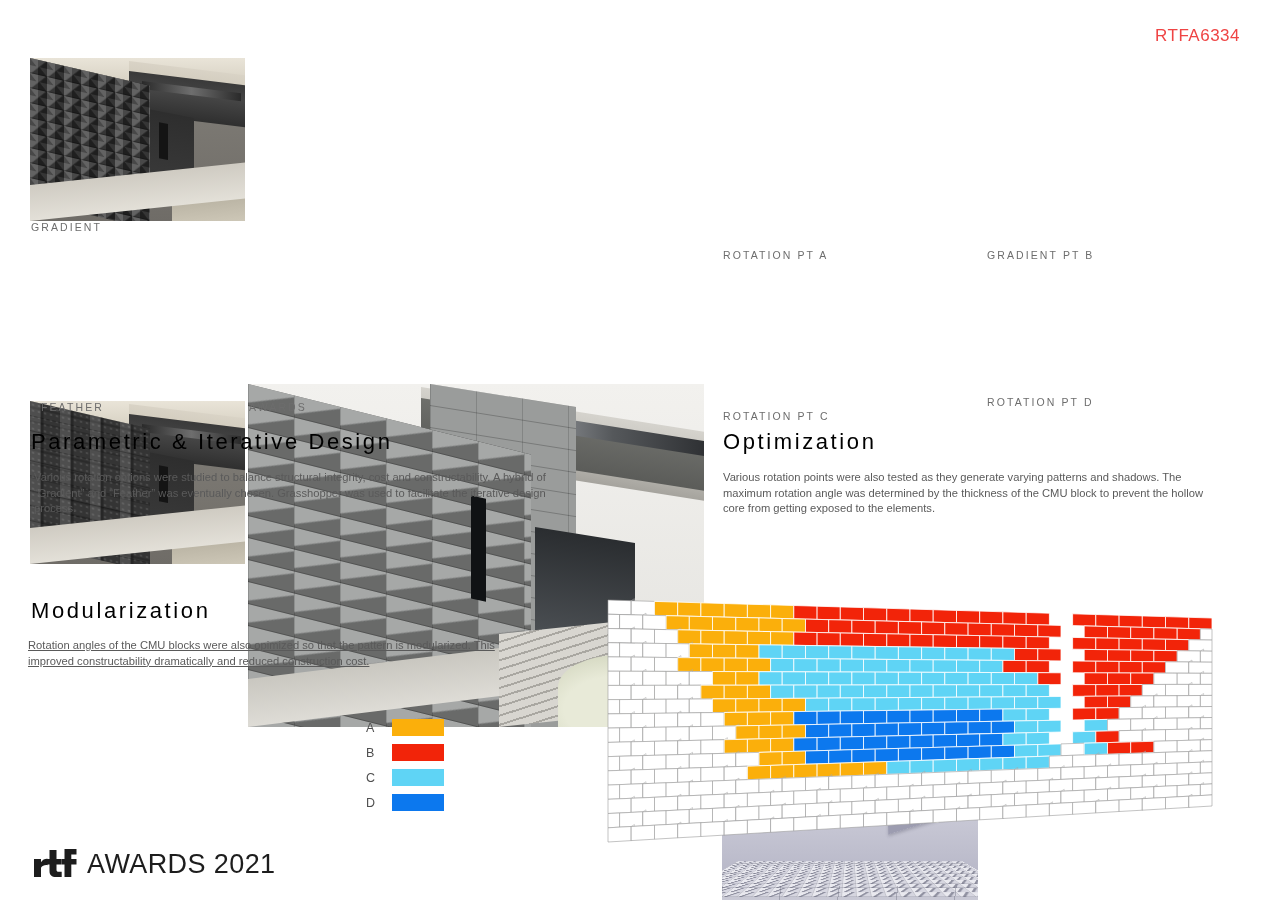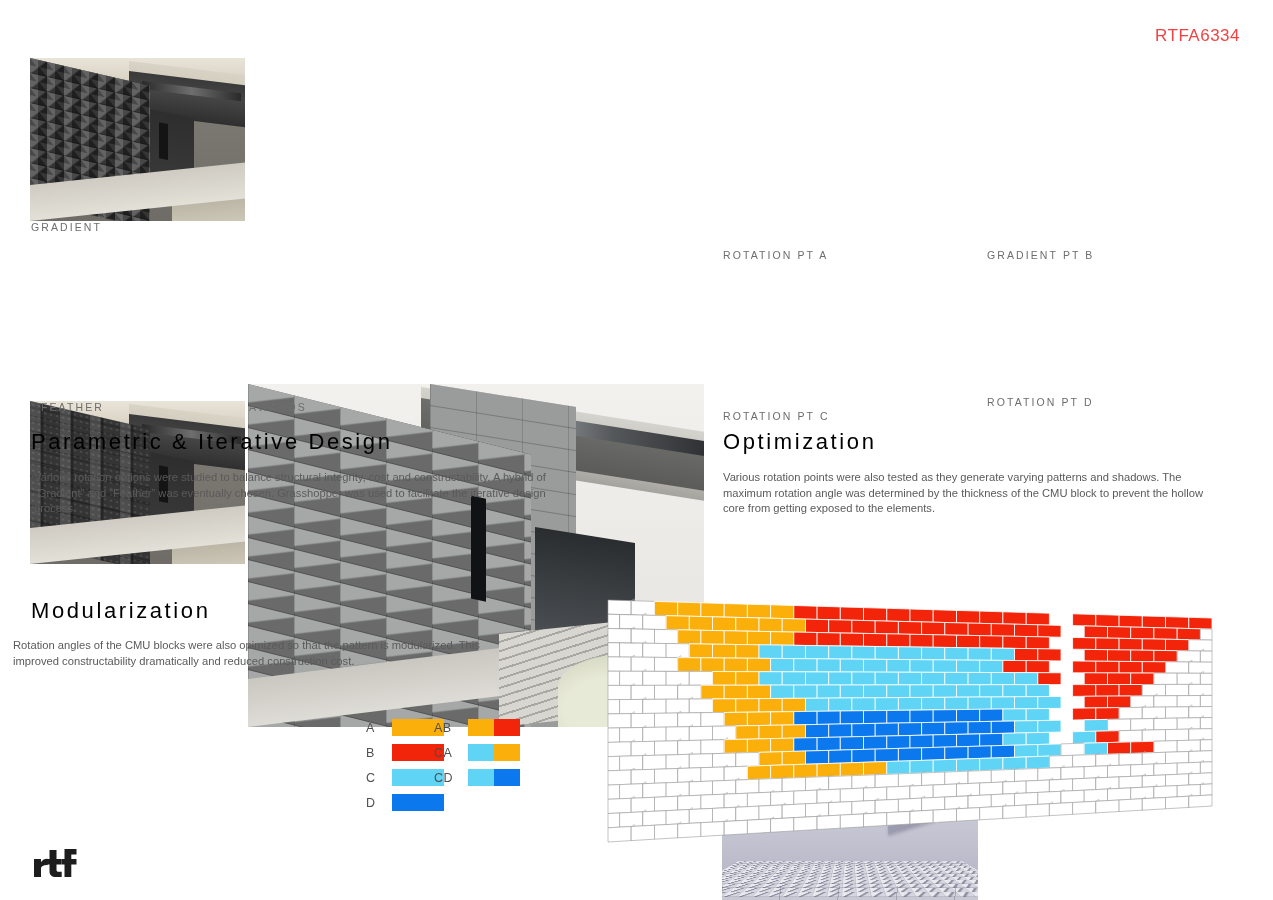--- a/index.html
+++ b/index.html
@@ -334,21 +334,21 @@
 
 <div class="caption" style="left:987px; top:396px;">ROTATION PT D</div>
 
 <div class="sec-title" style="left:31px; top:429px;">Parametric &amp; Iterative Design</div>
 <div class="sec-body" style="left:34px; top:470px; width:516px;">Various rotation options were studied to balance structural integrity, cost and constructability. A hybrid of “Gradient” and “Feather” was eventually chosen. Grasshopper was used to facilitate the iterative design process.</div>
 
 <div class="sec-title" style="left:723px; top:429px;">Optimization</div>
 <div class="sec-body" style="left:723px; top:470px; width:492px;">Various rotation points were also tested as they generate varying patterns and shadows. The maximum rotation angle was determined by the thickness of the CMU block to prevent the hollow core from getting exposed to the elements.</div>
 
 <div class="sec-title" style="left:31px; top:598px;">Modularization</div>
-<div class="sec-body" style="left:13px; top:638px; width:505px;">Rotation angles of the CMU blocks were also opimized so that the pattern is modularized. This improved constructability dramatically and reduced construction cost.</div>
+<div class="sec-body" style="left:28px; top:638px; width:505px;text-decoration:underline;">Rotation angles of the CMU blocks were also opimized so that the pattern is modularized. This improved constructability dramatically and reduced construction cost.</div>
 
 <div class="legend" style="left:366px; top:718px; width:175px; height:88px;">
   <div class="legend-col" style="left:0; top:0;">
     <div class="legend-row">
       <div class="legend-key">A</div>
       <div class="swatch single">
         <span style="background:#FBAF0B;"></span>
       </div>
     </div>
     <div class="legend-row">
@@ -364,43 +364,20 @@
       </div>
     </div>
     <div class="legend-row">
       <div class="legend-key">D</div>
       <div class="swatch single">
         <span style="background:#0C78EE;"></span>
       </div>
     </div>
   </div>
 
-  <div class="legend-col" style="left:68px; top:0;">
-    <div class="legend-row">
-      <div class="legend-key wide">AB</div>
-      <div class="swatch dual">
-        <span style="background:#FBAF0B;"></span>
-        <span style="background:#F22409;"></span>
-      </div>
-    </div>
-    <div class="legend-row">
-      <div class="legend-key wide">CA</div>
-      <div class="swatch dual">
-        <span style="background:#5FD4F5;"></span>
-        <span style="background:#FBAF0B;"></span>
-      </div>
-    </div>
-    <div class="legend-row">
-      <div class="legend-key wide">CD</div>
-      <div class="swatch dual">
-        <span style="background:#5FD4F5;"></span>
-        <span style="background:#0C78EE;"></span>
-      </div>
-    </div>
-  </div>
 </div>
 
 <div class="brick-diagram" style="left:600px; top:592px; width:620px; height:258px;">
   <svg class="bd-canvas" viewBox="0 0 620 258" xmlns="http://www.w3.org/2000/svg">
     <g id="bd-bricks">
         <polygon points="8.0,8.0 31.2,8.7 31.2,22.8 8.0,22.2" fill="#ffffff" stroke="#9a9a9a" stroke-width="0.6"></polygon>
         <polygon points="31.2,8.7 34.4,6.7 34.4,20.8 31.2,22.8" fill="none" stroke="#a8a8a8" stroke-width="0.5"></polygon>
         <polygon points="31.2,8.7 54.5,9.4 54.5,23.4 31.2,22.8" fill="#ffffff" stroke="#9a9a9a" stroke-width="0.6"></polygon>
         <polygon points="54.5,9.4 77.7,10.1 77.7,23.9 54.5,23.4" fill="#FBAF0B" stroke="#ffffff" stroke-width="0.8"></polygon>
         <polygon points="77.7,10.1 100.9,10.8 100.9,24.5 77.7,23.9" fill="#FBAF0B" stroke="#ffffff" stroke-width="0.8"></polygon>
@@ -938,13 +915,14 @@
       </g>
   </svg>
 </div>
 
 <div class="footer">
   <svg class="logo-mark" viewBox="0 0 46 30" xmlns="http://www.w3.org/2000/svg">
     <path d="M1,11 h7 v3.2 c1.6,-2.6 4,-3.6 6.6,-3.4 v6.4 c-2.8,-0.4 -5.4,0.5 -6.6,2.6 V29 H1 Z" fill="#1d1d1d"></path>
     <path d="M16.5,2 h7 v9 h5.2 v5.6 h-5.2 v5.1 c0,1.4 0.7,2 2.1,2 h3.1 V29 h-5.6 c-4.3,0 -6.6,-2.1 -6.6,-6.1 v-6.3 h-3 V11 h3 Z" fill="#1d1d1d"></path>
     <path d="M31.5,1 h12 v5.4 h-5.2 v4.6 h5.2 v5.6 h-5.2 V29 h-6.8 V16.6 h-2.6 V11 h2.6 Z" fill="#1d1d1d"></path>
   </svg>
+  <div class="footer-text">AWARDS 2021</div>
 </div>
 
 </body></html>

